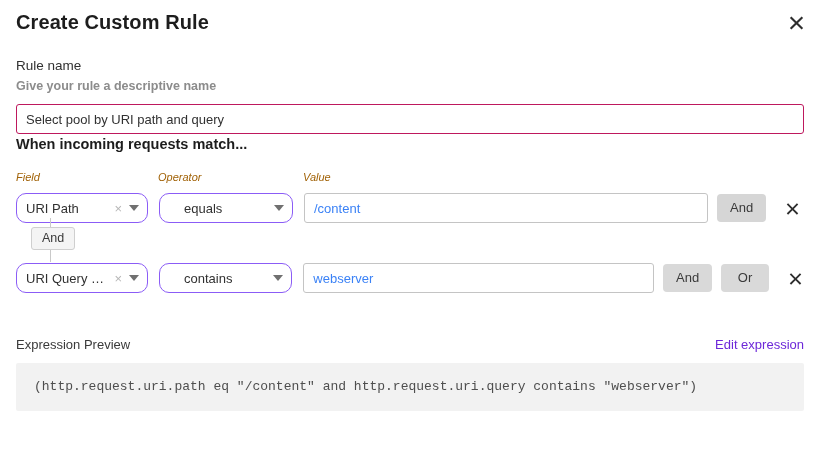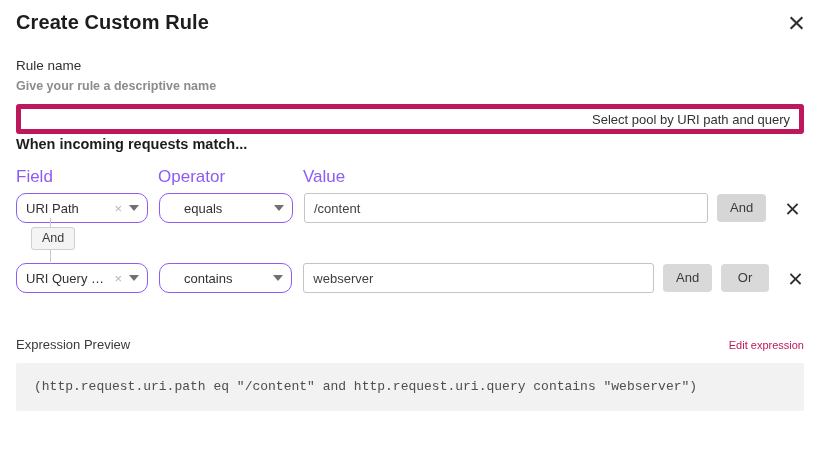--- a/index.html
+++ b/index.html
@@ -63,45 +63,45 @@
     line-height: 17px;
     margin-top: 3px;
     font-weight: bold;
   }
   .text-input {
     box-sizing: border-box;
     width: 100%;
     height: 30px;
     margin-top: 9px;
     padding: 0 9px;
-    border: 5px solid #be185d;
+    border: 1px solid #be185d;
     border-radius: 3px;
     background: #fff;
     font-family: "Liberation Sans", sans-serif;
     font-size: 13px;
     color: #313131;
     outline: none;
-    text-align: right;
   }
   .text-input::placeholder { color: #a0a0a0; }
 
   
   .section-match { }
   .section-heading {
     font-size: 14.5px;
     font-weight: bold;
     color: #1d1d1d;
     line-height: 20px;
   }
   .col-headers {
     display: flex;
     margin-top: 15px;
-    font-size: 17px;
-    color: #8b5cf6;
+    font-size: 11px;
+    color: #a16207;
     line-height: 16px;
+    font-style: italic;
   }
   .col-headers .h-field    { width: 142px; }
   .col-headers .h-operator { width: 145px; }
   .col-headers .h-value    { flex: 1; }
 
   
   .conditions { position: relative; }
   .cond-row {
     display: flex;
     align-items: center;
@@ -152,21 +152,21 @@
 
   .value-input {
     box-sizing: border-box;
     height: 30px;
     border: 1px solid #c4c4c4;
     border-radius: 3px;
     background: #fff;
     padding: 0 9px;
     font-family: "Liberation Sans", sans-serif;
     font-size: 13px;
-    color: #404040;
+    color: #3b82f6;
     outline: none;
   }
   .value-1 { width: 404px; }
   .value-2 { width: 353px; }
 
   .logic-btn {
     box-sizing: border-box;
     height: 28px;
     min-width: 48px;
     padding: 0 13px;
@@ -232,22 +232,22 @@
     display: flex;
     align-items: baseline;
     justify-content: space-between;
   }
   .expr-title {
     font-size: 13px;
     color: #3a3a3a;
     line-height: 18px;
   }
   .expr-edit-link {
-    font-size: 11px;
-    color: #be185d;
+    font-size: 13px;
+    color: #6d28d9;
     text-decoration: none;
     cursor: pointer;
   }
   .expr-box {
     margin-top: 9px;
     background: #f2f2f2;
     border-radius: 2px;
     padding: 15px 18px;
     font-family: "Liberation Mono", monospace;
     font-size: 13px;

